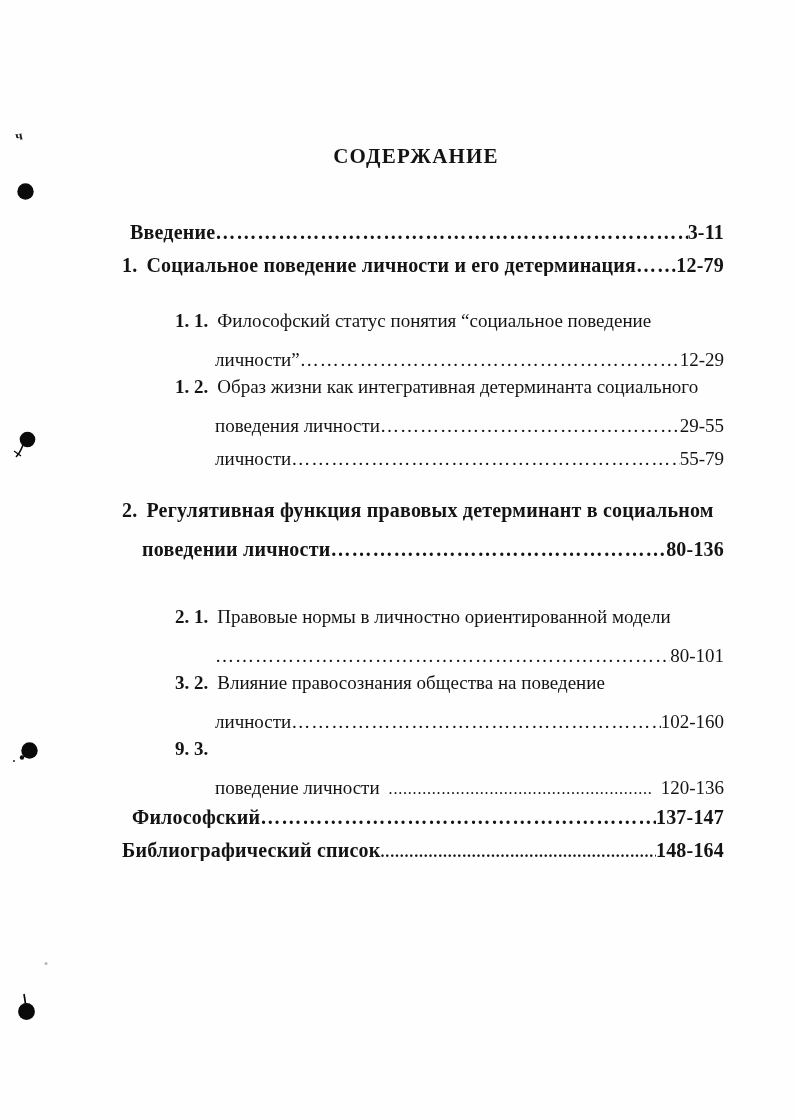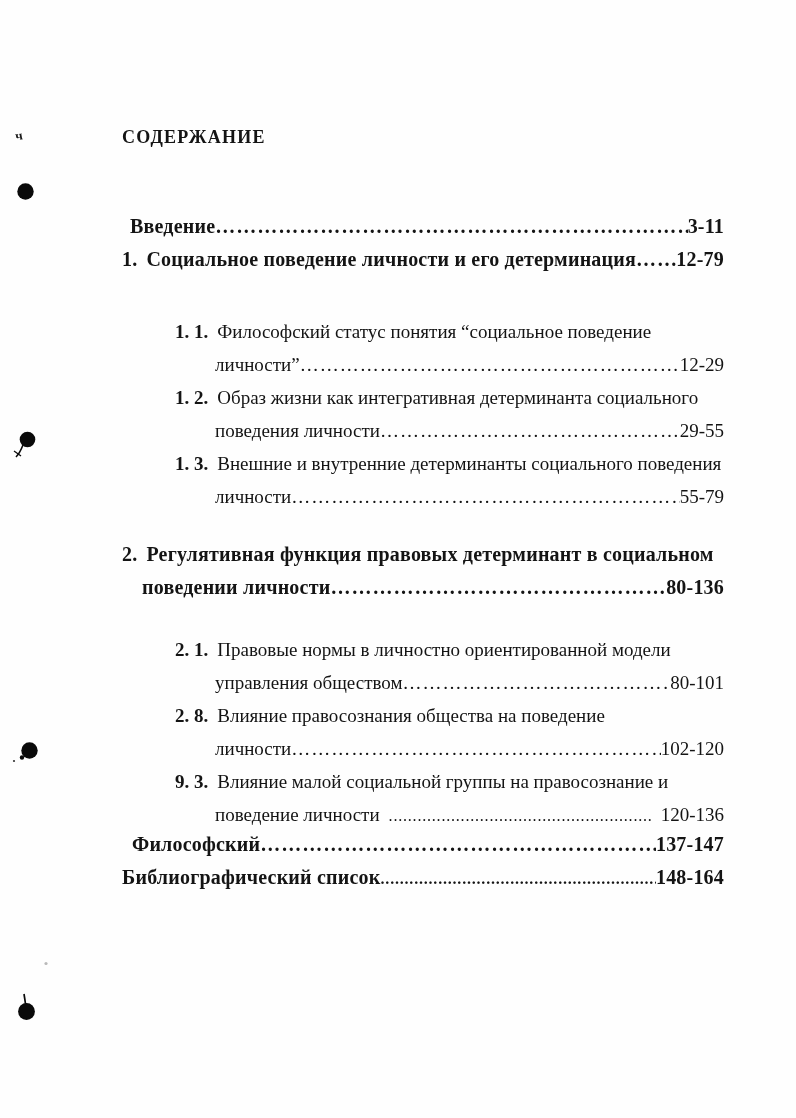--- a/index.html
+++ b/index.html
@@ -11,25 +11,25 @@
     position: relative;
     width: 796px;
     height: 1118px;
     background: #fefefe;
     overflow: hidden;
     font-family: "Liberation Serif", "DejaVu Serif", serif;
     color: #141414;
   }
   .doc-heading {
     position: absolute;
-    top: 127px;
+    top: 144px;
     left: 122px;
     width: 588px;
-    text-align: left;
-    font-size: 18px;
+    text-align: center;
+    font-size: 21px;
     font-weight: 700;
     letter-spacing: 1.2px;
     white-space: nowrap;
   }
   .toc {
     position: absolute;
     top: 210px;
     left: 122px;
     width: 602px;
     display: flex;
@@ -59,21 +59,21 @@
     min-width: 0;
     overflow: hidden;
     text-align: right;
   }
   .toc-line .leader.ellipsis { letter-spacing: 1px; }
   .toc-line .leader.dots {
     font-size: 16px;
     letter-spacing: 0.8px;
     align-self: baseline;
   }
-  .toc-line .pages { flex: 0 0 auto; }
+  .toc-line .pages { flex: 0 0 auto; margin-top: 6px; }
   
   .artifacts {
     position: absolute;
     left: 0;
     top: 0;
     pointer-events: none;
   }
 </style>
 </head>
 <body>
@@ -87,77 +87,71 @@
         <span class="text">Введение</span>
         <span class="leader ellipsis">……………………………………………………………………………………………………………………………………………………………………………………………………………………</span>
         <span class="pages">3-11</span>
       </div>
       <div class="toc-line bold" style="padding-left: 0px;">
         <span class="num">1.</span>
         <span class="text">Социальное поведение личности и его детерминация</span>
         <span class="leader ellipsis">……………………………………………………………………………………………………………………………………………………………………………………………………………………</span>
         <span class="pages">12-79</span>
       </div>
-      <div class="toc-line" style="padding-left: 53px; margin-top: 39px;">
+      <div class="toc-line" style="padding-left: 53px; margin-top: 28px;">
         <span class="num">1. 1.</span>
         <span class="text">Философский статус понятия “социальное поведение</span>
       </div>
       <div class="toc-line" style="padding-left: 93px;">
         <span class="text">личности”</span>
         <span class="leader ellipsis">……………………………………………………………………………………………………………………………………………………………………………………………………………………</span>
         <span class="pages">12-29</span>
       </div>
       <div class="toc-line" style="padding-left: 53px;">
         <span class="num">1. 2.</span>
         <span class="text">Образ жизни как интегративная детерминанта социального</span>
       </div>
       <div class="toc-line" style="padding-left: 93px;">
         <span class="text">поведения личности</span>
         <span class="leader ellipsis">……………………………………………………………………………………………………………………………………………………………………………………………………………………</span>
         <span class="pages">29-55</span>
       </div>
-      <div class="toc-line" style="padding-left: 53px;">
-        <span class="num">1. 3.</span>
-        <span class="text">Внешние и внутренние детерминанты социального поведения</span>
-      </div>
       <div class="toc-line" style="padding-left: 93px;">
         <span class="text">личности</span>
         <span class="leader ellipsis">……………………………………………………………………………………………………………………………………………………………………………………………………………………</span>
         <span class="pages">55-79</span>
       </div>
       <div class="toc-line bold" style="padding-left: 0px; margin-top: 25px;">
         <span class="num">2.</span>
         <span class="text">Регулятивная функция правовых детерминант в социальном</span>
       </div>
       <div class="toc-line bold" style="padding-left: 20px;">
         <span class="text">поведении личности</span>
         <span class="leader ellipsis">……………………………………………………………………………………………………………………………………………………………………………………………………………………</span>
         <span class="pages">80-136</span>
       </div>
-      <div class="toc-line" style="padding-left: 53px; margin-top: 29px;">
+      <div class="toc-line" style="padding-left: 53px; margin-top: 40px;">
         <span class="num">2. 1.</span>
         <span class="text">Правовые нормы в личностно ориентированной модели</span>
       </div>
       <div class="toc-line" style="padding-left: 93px;">
-        <span class="text">управления обществом</span>
         <span class="leader ellipsis">……………………………………………………………………………………………………………………………………………………………………………………………………………………</span>
         <span class="pages">80-101</span>
       </div>
       <div class="toc-line" style="padding-left: 53px;">
-        <span class="num">2. 8.</span>
+        <span class="num">3. 2.</span>
         <span class="text">Влияние правосознания общества на поведение</span>
       </div>
       <div class="toc-line" style="padding-left: 93px;">
         <span class="text">личности</span>
         <span class="leader ellipsis">……………………………………………………………………………………………………………………………………………………………………………………………………………………</span>
-        <span class="pages">102-120</span>
+        <span class="pages">102-160</span>
       </div>
       <div class="toc-line" style="padding-left: 53px;">
         <span class="num">9. 3.</span>
-        <span class="text">Влияние малой социальной группы на правосознание и</span>
       </div>
       <div class="toc-line" style="padding-left: 93px; gap: 9px;">
         <span class="text">поведение личности</span>
         <span class="leader dots">............................................................................................................................................................................................................................................................................................................</span>
         <span class="pages">120-136</span>
       </div>
       <div class="toc-line bold" style="padding-left: 10px; margin-top: -3px;">
         <span class="text">Философский</span>
         <span class="leader ellipsis">……………………………………………………………………………………………………………………………………………………………………………………………………………………</span>
         <span class="pages">137-147</span>

